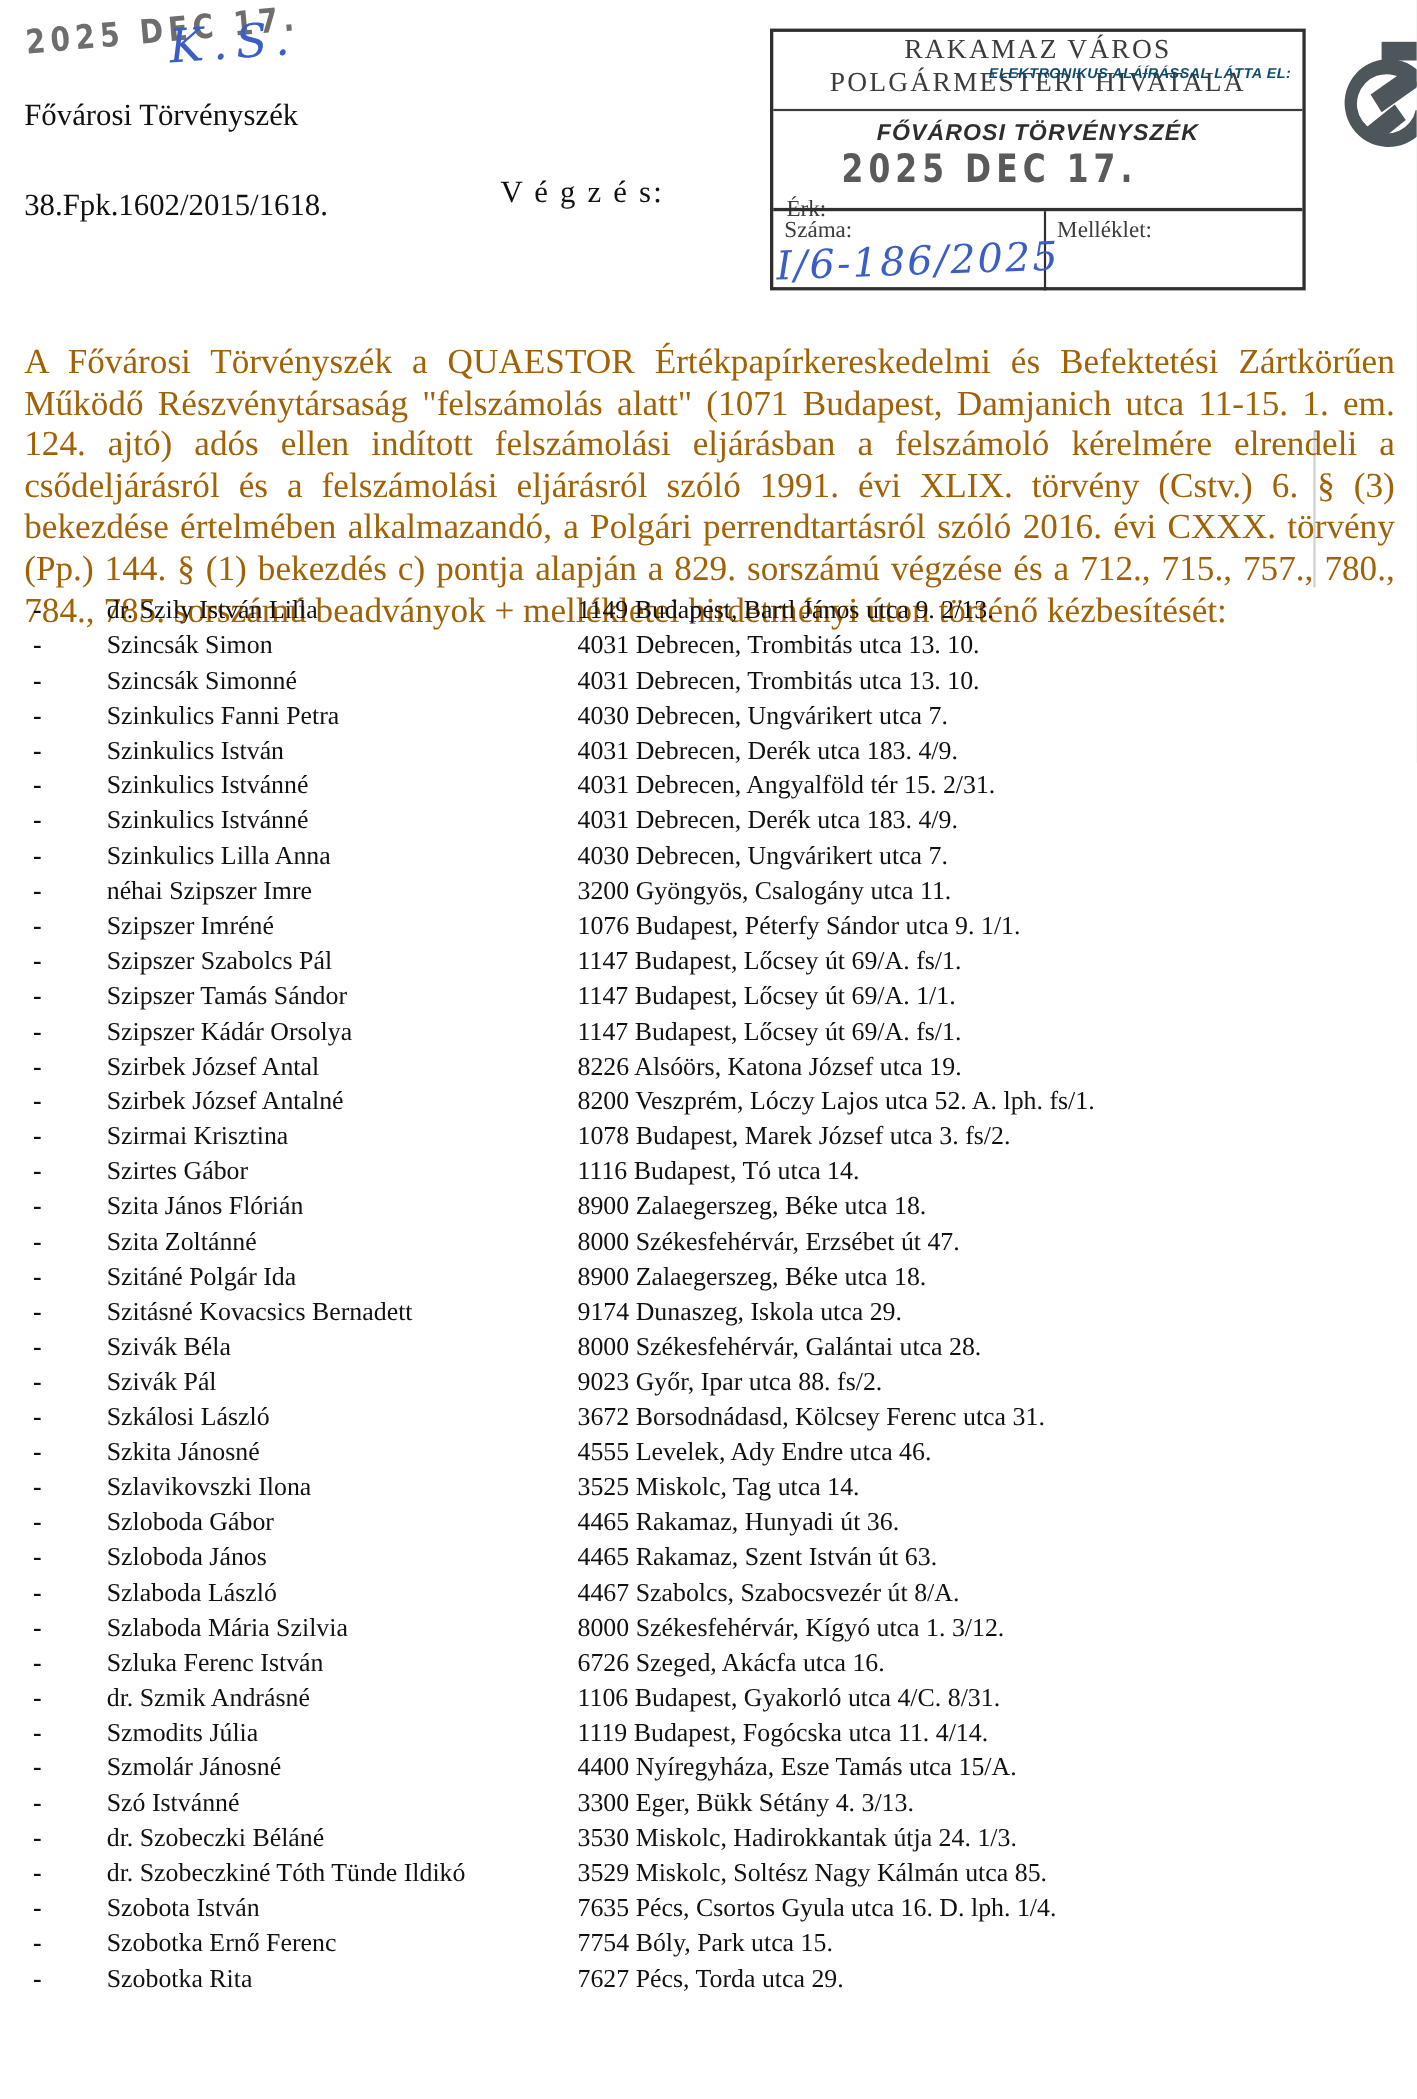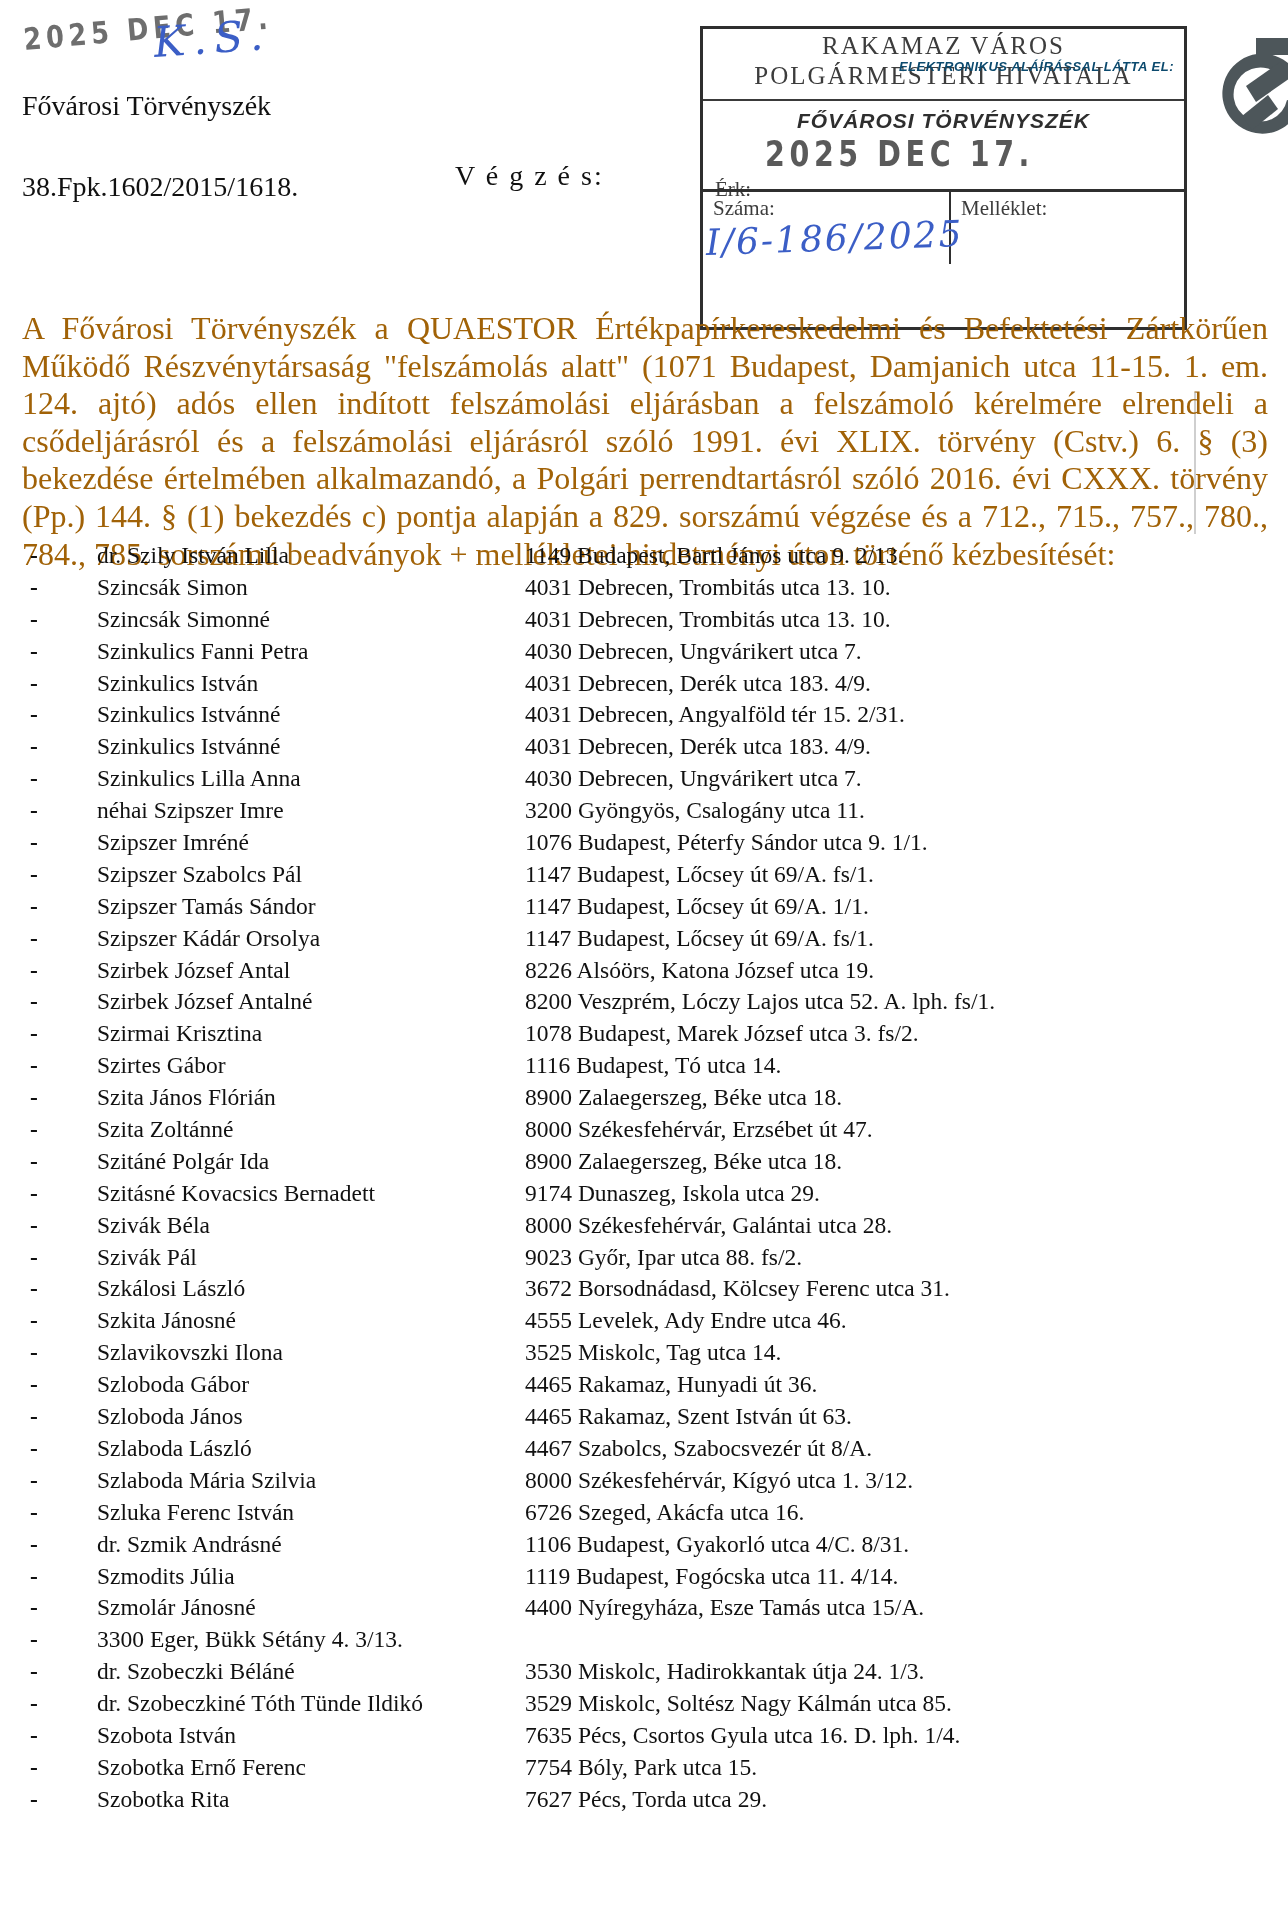--- a/index.html
+++ b/index.html
@@ -29,21 +29,21 @@
     letter-spacing:8px;
     transform:rotate(-4deg);
     transform-origin:left top;
   }
   .court-name{position:absolute;left:22px;top:90px;font-size:28px;}
   .case-number{position:absolute;left:22px;top:124px;font-size:28px;margin-top:47px;}
   .vegzes{position:absolute;left:455px;top:160px;font-size:28px;letter-spacing:2px;white-space:pre;}
 
   
   .stamp-box{
-    position:absolute;left:700px;top:26px;width:487px;height:304px;
+    position:absolute;left:700px;top:26px;width:487px;height:238px;
     border:3px solid #2f2f2f;
     box-sizing:border-box;
     color:#3c3c3c;
   }
   .stamp-row1{position:relative;height:68px;text-align:center;}
   .stamp-office1{font-size:25px;letter-spacing:2px;line-height:30px;margin-top:2px;}
   .stamp-office2{font-size:25px;letter-spacing:2px;line-height:30px;}
   .stamp-esign{
     position:absolute;right:10px;top:28px;
     font-family:"Liberation Sans", sans-serif;
@@ -321,20 +321,21 @@
       <span class="entry-name">Szmodits Júlia</span>
       <span class="entry-address">1119 Budapest, Fogócska utca 11. 4/14.</span>
     </div>
       <div class="entry-row">
       <span class="entry-dash">-</span>
       <span class="entry-name">Szmolár Jánosné</span>
       <span class="entry-address">4400 Nyíregyháza, Esze Tamás utca 15/A.</span>
     </div>
       <div class="entry-row">
       <span class="entry-dash">-</span>
+      <span class="entry-name">Szó Istvánné</span>
       <span class="entry-address">3300 Eger, Bükk Sétány 4. 3/13.</span>
     </div>
       <div class="entry-row">
       <span class="entry-dash">-</span>
       <span class="entry-name">dr. Szobeczki Béláné</span>
       <span class="entry-address">3530 Miskolc, Hadirokkantak útja 24. 1/3.</span>
     </div>
       <div class="entry-row">
       <span class="entry-dash">-</span>
       <span class="entry-name">dr. Szobeczkiné Tóth Tünde Ildikó</span>

